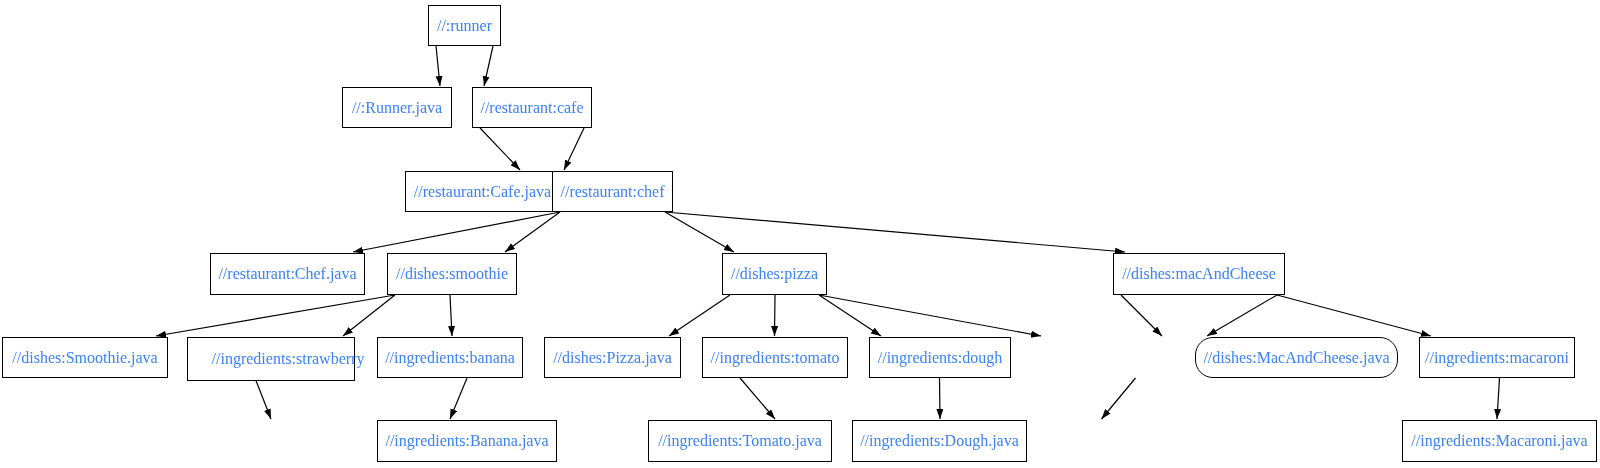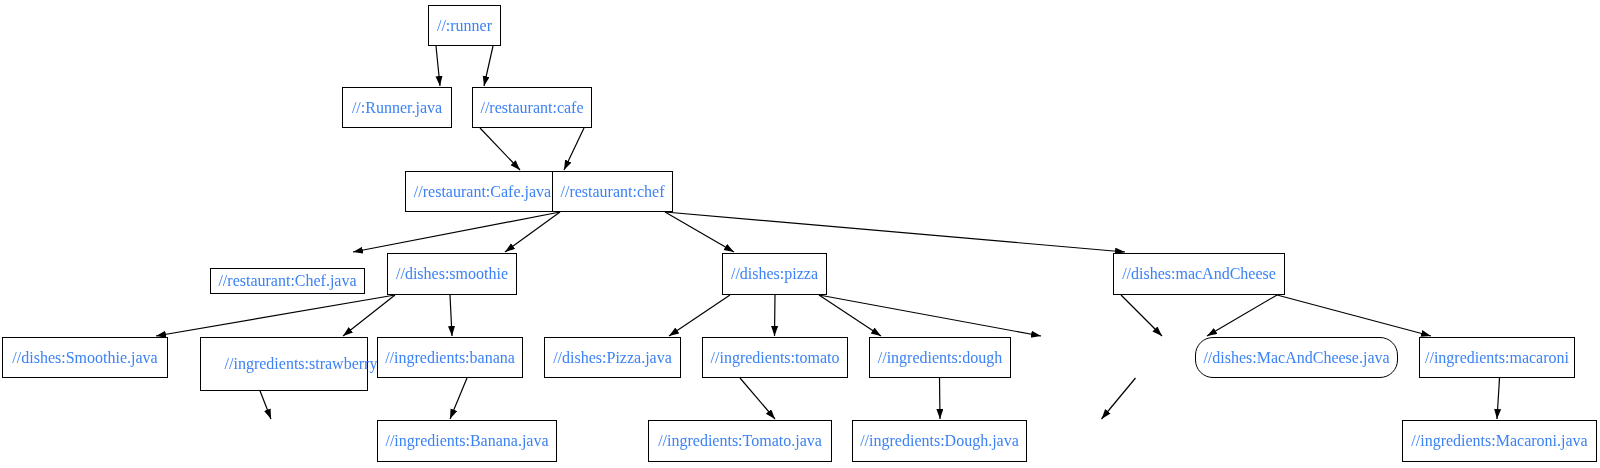--- a/index.html
+++ b/index.html
@@ -85,36 +85,36 @@
     </div>
     <div class="node" style="left: 472px; top: 87px; width: 120px; height: 41px; background: rgb(255, 255, 255); border-color: rgb(0, 0, 0);">
       <span class="lbl">//restaurant:cafe</span>
     </div>
     <div class="node" style="left: 377px; top: 171px; width: 155px; height: 41px; background: rgb(255, 255, 255); border-color: rgb(0, 0, 0); margin-left: 28px;">
       <span class="lbl">//restaurant:Cafe.java</span>
     </div>
     <div class="node" style="left: 552px; top: 171px; width: 121px; height: 41px; background: rgb(255, 255, 255); border-color: rgb(0, 0, 0);">
       <span class="lbl">//restaurant:chef</span>
     </div>
-    <div class="node" style="left: 210px; top: 268px; width: 155px; height: 26px; background: rgb(255, 255, 255); border-color: rgb(0, 0, 0);">
+    <div class="node" style="left: 210px; top: 253px; width: 155px; height: 42px; background: rgb(255, 255, 255); border-color: rgb(0, 0, 0);">
       <span class="lbl">//restaurant:Chef.java</span>
     </div>
     <div class="node" style="left: 387px; top: 253px; width: 130px; height: 42px; background: rgb(255, 255, 255); border-color: rgb(0, 0, 0);">
       <span class="lbl">//dishes:smoothie</span>
     </div>
     <div class="node" style="left: 722px; top: 253px; width: 105px; height: 42px; background: rgb(255, 255, 255); border-color: rgb(0, 0, 0);">
       <span class="lbl">//dishes:pizza</span>
     </div>
     <div class="node" style="left: 1113px; top: 253px; width: 172px; height: 42px; background: rgb(255, 255, 255); border-color: rgb(0, 0, 0);">
       <span class="lbl">//dishes:macAndCheese</span>
     </div>
     <div class="node" style="left: 2px; top: 337px; width: 166px; height: 41px; background: rgb(255, 255, 255); border-color: rgb(0, 0, 0);">
       <span class="lbl">//dishes:Smoothie.java</span>
     </div>
-    <div class="node" style="left: 200px; top: 337px; width: 168px; height: 54px; background: rgb(255, 255, 255); border-color: rgb(0, 0, 0); padding-left: 34px;">
+    <div class="node" style="left: 187px; top: 337px; width: 168px; height: 44px; background: rgb(255, 255, 255); border-color: rgb(0, 0, 0); padding-left: 34px;">
       <span class="lbl">//ingredients:strawberry</span>
     </div>
     <div class="node" style="left: 377px; top: 337px; width: 146px; height: 41px; background: rgb(255, 255, 255); border-color: rgb(0, 0, 0);">
       <span class="lbl">//ingredients:banana</span>
     </div>
     <div class="node" style="left: 544px; top: 337px; width: 137px; height: 41px; background: rgb(255, 255, 255); border-color: rgb(0, 0, 0);">
       <span class="lbl">//dishes:Pizza.java</span>
     </div>
     <div class="node" style="left: 702px; top: 337px; width: 146px; height: 41px; background: rgb(255, 255, 255); border-color: rgb(0, 0, 0);">
       <span class="lbl">//ingredients:tomato</span>

